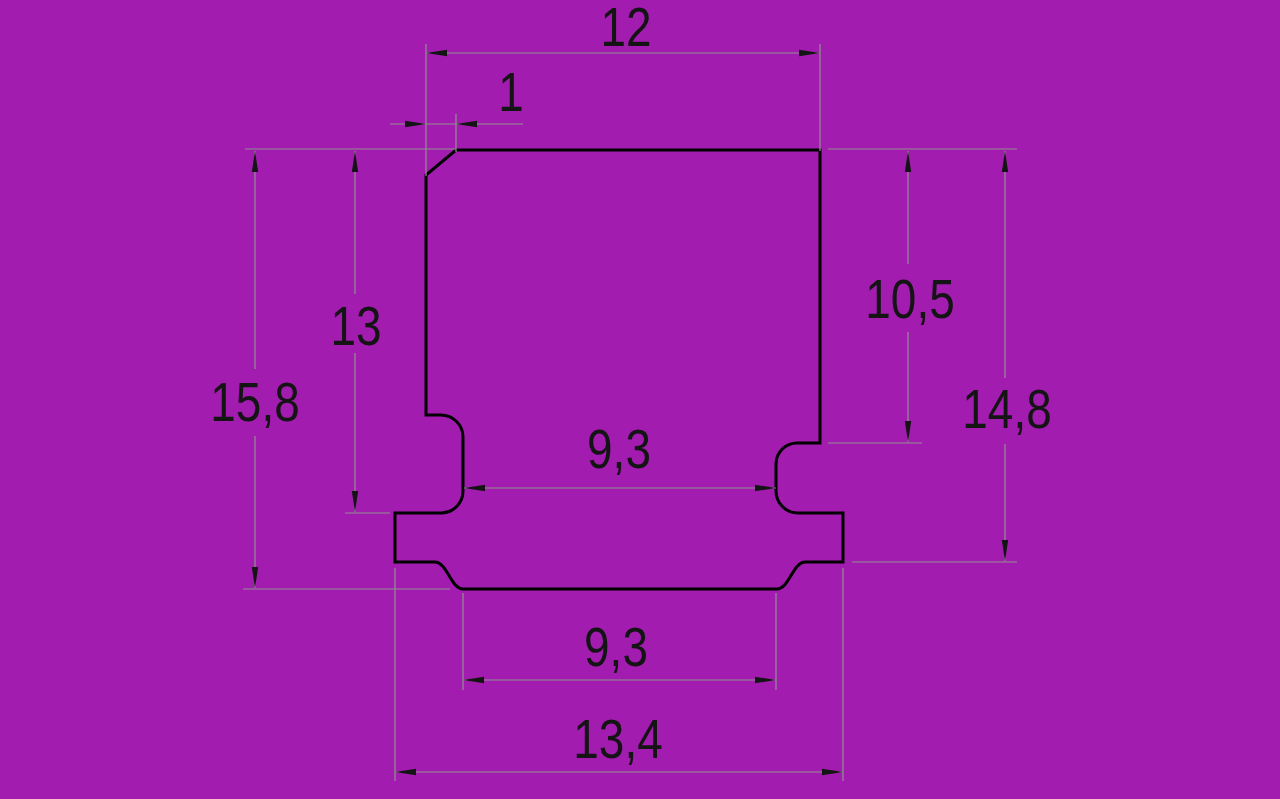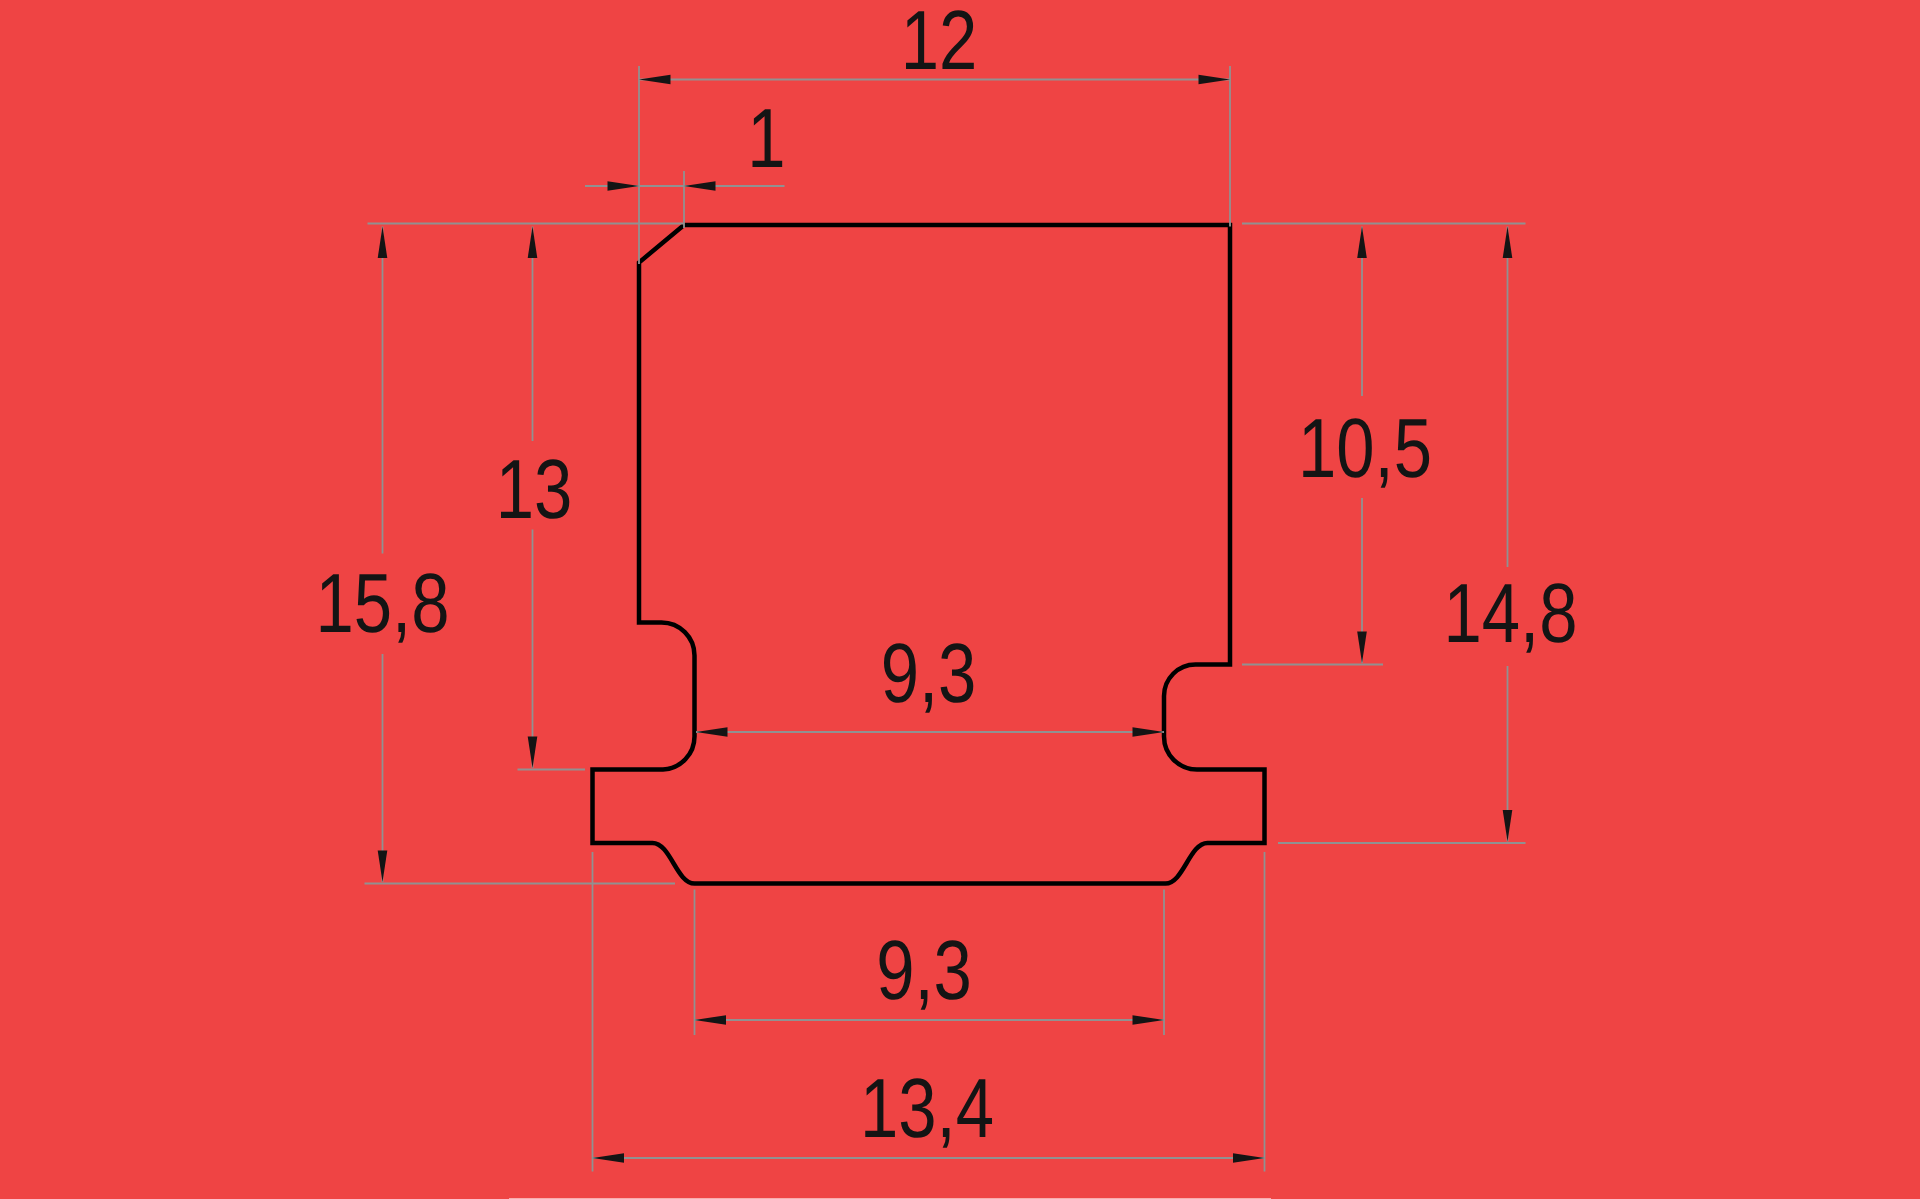--- a/index.html
+++ b/index.html
@@ -3,21 +3,21 @@
 <meta charset="utf-8">
 <style>
   html, body {
     margin: 0;
     padding: 0;
     background: #ffffff;
   }
   .drawing-wrap {
     width: 1280px;
     height: 799px;
-    background: #ef4444;
+    background: #a21caf;
     position: relative;
     overflow: hidden;
     font-family: "Liberation Sans", sans-serif;
   }
   svg { display: block; }
   .outline {
     fill: none;
     stroke: #000000;
     stroke-width: 3;
     stroke-linejoin: miter;

